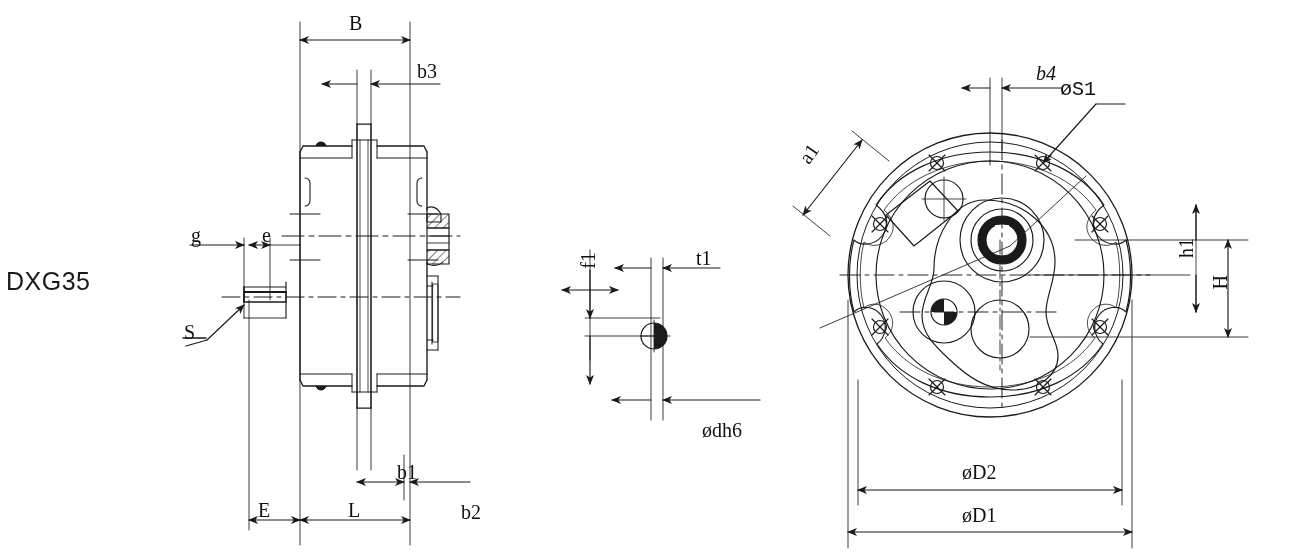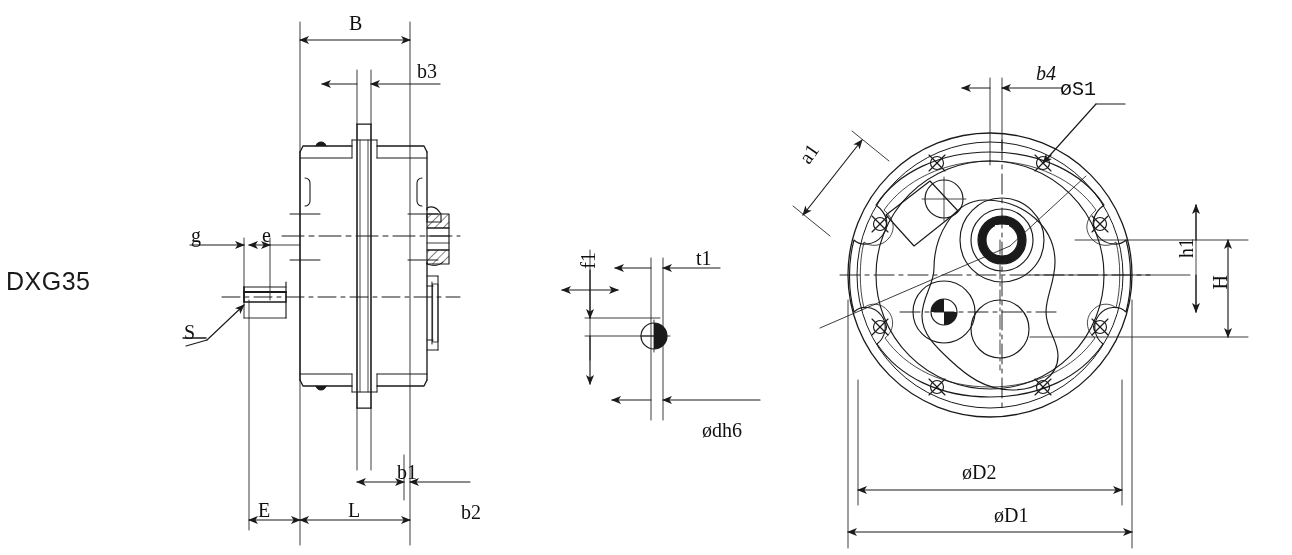--- a/index.html
+++ b/index.html
@@ -447,15 +447,15 @@
   <div class="dim-label rot" style="left:578px; top:252px; transform:rotate(-90deg) translate(-100%,0);">f1</div>
   <div class="dim-label" style="left:696px; top:248px;">t1</div>
   <div class="dim-label" style="left:702px; top:380px;margin-top:40px;">ødh6</div>
 
   <div class="dim-label" style="left:1036px; top:63px;font-style:italic;">b4</div>
   <div class="dim-label" style="left:1060px; top:80px;font-family:Liberation Mono, monospace;">øS1</div>
   <div class="dim-label rot" style="left:806px; top:140px; transform:rotate(-55deg) translate(-100%,0);">a1</div>
   <div class="dim-label rot" style="left:1176px; top:238px; transform:rotate(-90deg) translate(-100%,0);">h1</div>
   <div class="dim-label rot" style="left:1210px; top:275px; transform:rotate(-90deg) translate(-100%,0);">H</div>
   <div class="dim-label" style="left:962px; top:462px;text-align:right;">øD2</div>
-  <div class="dim-label" style="left:962px; top:505px;margin-left:32px;">øD1</div>
+  <div class="dim-label" style="left:962px; top:505px;">øD1</div>
 
 </div>
 
 </body></html>

